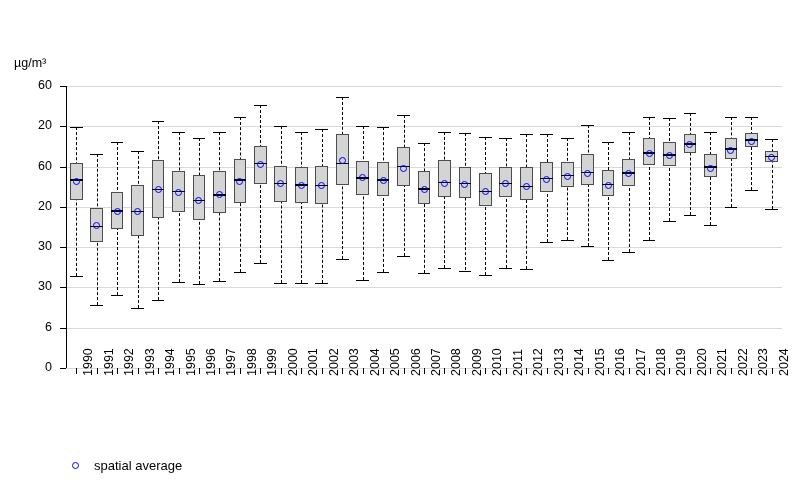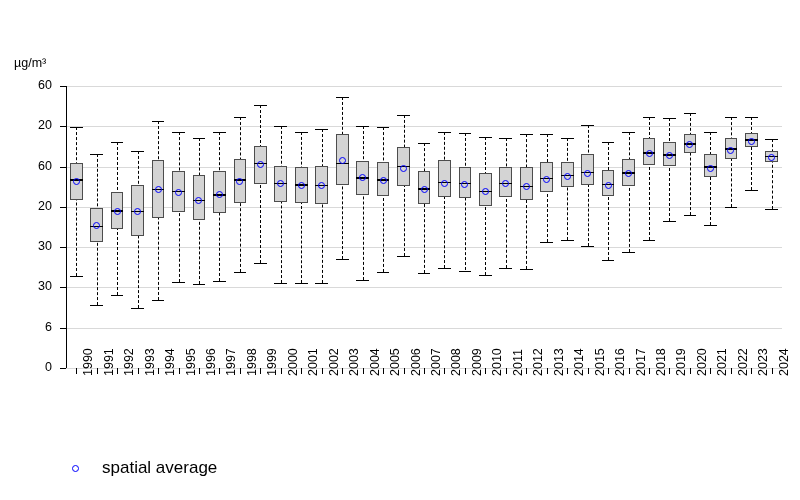--- a/index.html
+++ b/index.html
@@ -123,22 +123,22 @@
     border-radius: 50%;
     box-sizing: border-box;
     background: transparent;
   }
   #legend {
     position: absolute;
     left: 72px;
     top: 458px;
     display: flex;
     align-items: center;
-    gap: 23px;
-    font-size: 17px;
+    gap: 15px;
+    font-size: 13px;
   }
   #legend .mean-dot {
     position: relative;
     width: 7px;
     height: 7px;
     left: 0; top: 0;
   }
 </style>
 </head>
 <body>

